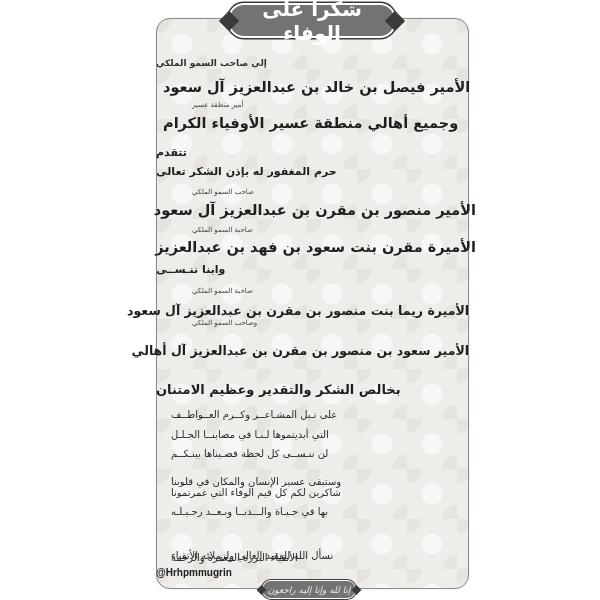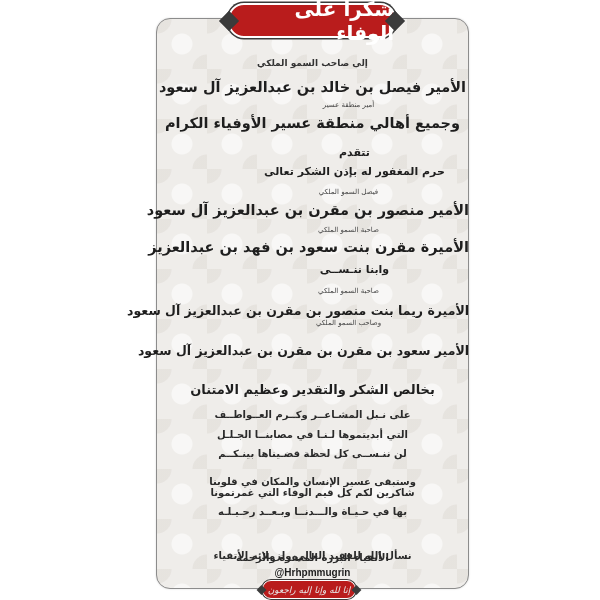--- a/index.html
+++ b/index.html
@@ -26,25 +26,26 @@
     background-color: #efedea;
     background-image:
       radial-gradient(circle at 25px 25px, rgba(255,255,255,0.55) 0 10px, transparent 11px),
       radial-gradient(circle at 0 0, rgba(220,216,210,0.45) 0 14px, transparent 15px),
       radial-gradient(circle at 50px 50px, rgba(220,216,210,0.45) 0 14px, transparent 15px);
     background-size: 50px 50px;
     box-shadow: 0 0 2px rgba(0,0,0,0.15);
   }
   .badge {
     position: absolute;
-    background: #b91c1c;
+    background: #737373;
     color: #ffffff;
     display: flex;
     align-items: center;
     justify-content: center;
+    text-align: center;
     direction: rtl;
   }
   .title-badge {
     left: 228px;
     top: 3px;
     width: 164px;
     height: 31px;
     border-radius: 16px;
     border: 2px solid #ffffff;
     box-shadow: 0 0 0 1.5px #3b3b3b;
@@ -86,60 +87,60 @@
     background: #3b3b3b;
     transform: translateY(-50%) rotate(45deg);
   }
   .footer-badge::before { left: -5px; }
   .footer-badge::after { right: -5px; }
 
   .line {
     position: absolute;
     left: 156px;
     width: 313px;
-    text-align: center;
+    text-align: left;
     direction: rtl;
     color: #1e1e1e;
     white-space: nowrap;
     line-height: 1;
   }
   .tiny { font-size: 7px; color: #444; margin-left: 36px; }
   .small { font-size: 9px; font-weight: bold; color: #333; }
-  .big { font-size: 14.5px; font-weight: bold; }
+  .big { font-size: 14.5px; font-weight: bold; margin-left: 7px; }
   .bigm { font-size: 12.5px; font-weight: bold; }
-  .med { font-size: 11px; font-weight: bold; padding-left: 42px; }
+  .med { font-size: 11px; font-weight: bold; }
   .headline { font-size: 13px; font-weight: bold; }
-  .poem { font-size: 10px; font-weight: bold; color: #2a2a2a; }
+  .poem { font-size: 10px; font-weight: normal; color: #2a2a2a; padding-left: 15px; }
   .handle { font-size: 10px; font-weight: bold; direction: ltr; font-family: "Liberation Sans", sans-serif; }
 </style>
 </head>
 <body>
 
 <div class="card"></div>
 
 <div class="badge title-badge">
   <span>شكراً على الوفاء</span>
 </div>
 
 <div class="line small" style="top:59px">إلى صاحب السمو الملكي</div>
 <div class="line big" style="top:80px">الأمير فيصل بن خالد بن عبدالعزيز آل سعود</div>
 <div class="line tiny" style="top:102px">أمير منطقة عسير</div>
 <div class="line big" style="top:116px">وجميع أهالي منطقة عسير الأوفياء الكرام</div>
 
 <div class="line med" style="top:147px">تتقدم</div>
 <div class="line med" style="top:166px">حرم المغفور له بإذن الشكر تعالى</div>
-<div class="line tiny" style="top:189px">فيصل السمو الملكي</div>
+<div class="line tiny" style="top:189px">صاحب السمو الملكي</div>
 <div class="line big" style="top:203px">الأمير منصور بن مقرن بن عبدالعزيز آل سعود</div>
 <div class="line tiny" style="top:227px">صاحبة السمو الملكي</div>
 <div class="line big" style="top:240px">الأميرة مقرن بنت سعود بن فهد بن عبدالعزيز</div>
 <div class="line med" style="top:264px">وابنا ننـســى</div>
 <div class="line tiny" style="top:288px">صاحبة السمو الملكي</div>
 <div class="line bigm" style="top:305px">الأميرة ريما بنت منصور بن مقرن بن عبدالعزيز آل سعود</div>
 <div class="line tiny" style="top:320px">وصاحب السمو الملكي</div>
-<div class="line bigm" style="top:345px">الأمير سعود بن مقرن بن مقرن بن عبدالعزيز آل سعود</div>
+<div class="line bigm" style="top:345px">الأمير سعود بن منصور بن مقرن بن عبدالعزيز آل أهالي</div>
 
 <div class="line headline" style="top:383px">بخالص الشكر والتقدير وعظيم الامتنان</div>
 
 <div class="line poem" style="top:410px">على نـبل المشـاعــر وكــرم العــواطــف</div>
 <div class="line poem" style="top:430px">التي أبديتموها لـنـا في مصابنــا الجـلـل</div>
 <div class="line poem" style="top:449px">لن ننـســى كل لحظة قضـيناها بينـكــم</div>
 <div class="line poem" style="top:477px">وستبقى عسير الإنسان والمكان في قلوبنا</div>
 <div class="line poem" style="top:488px">شاكرين لكم كل قيم الوفاء التي غمرتمونا</div>
 <div class="line poem" style="top:507px">بها في حـيـاة والـــدنــا وبـعــد رحـيـلـه</div>
 

